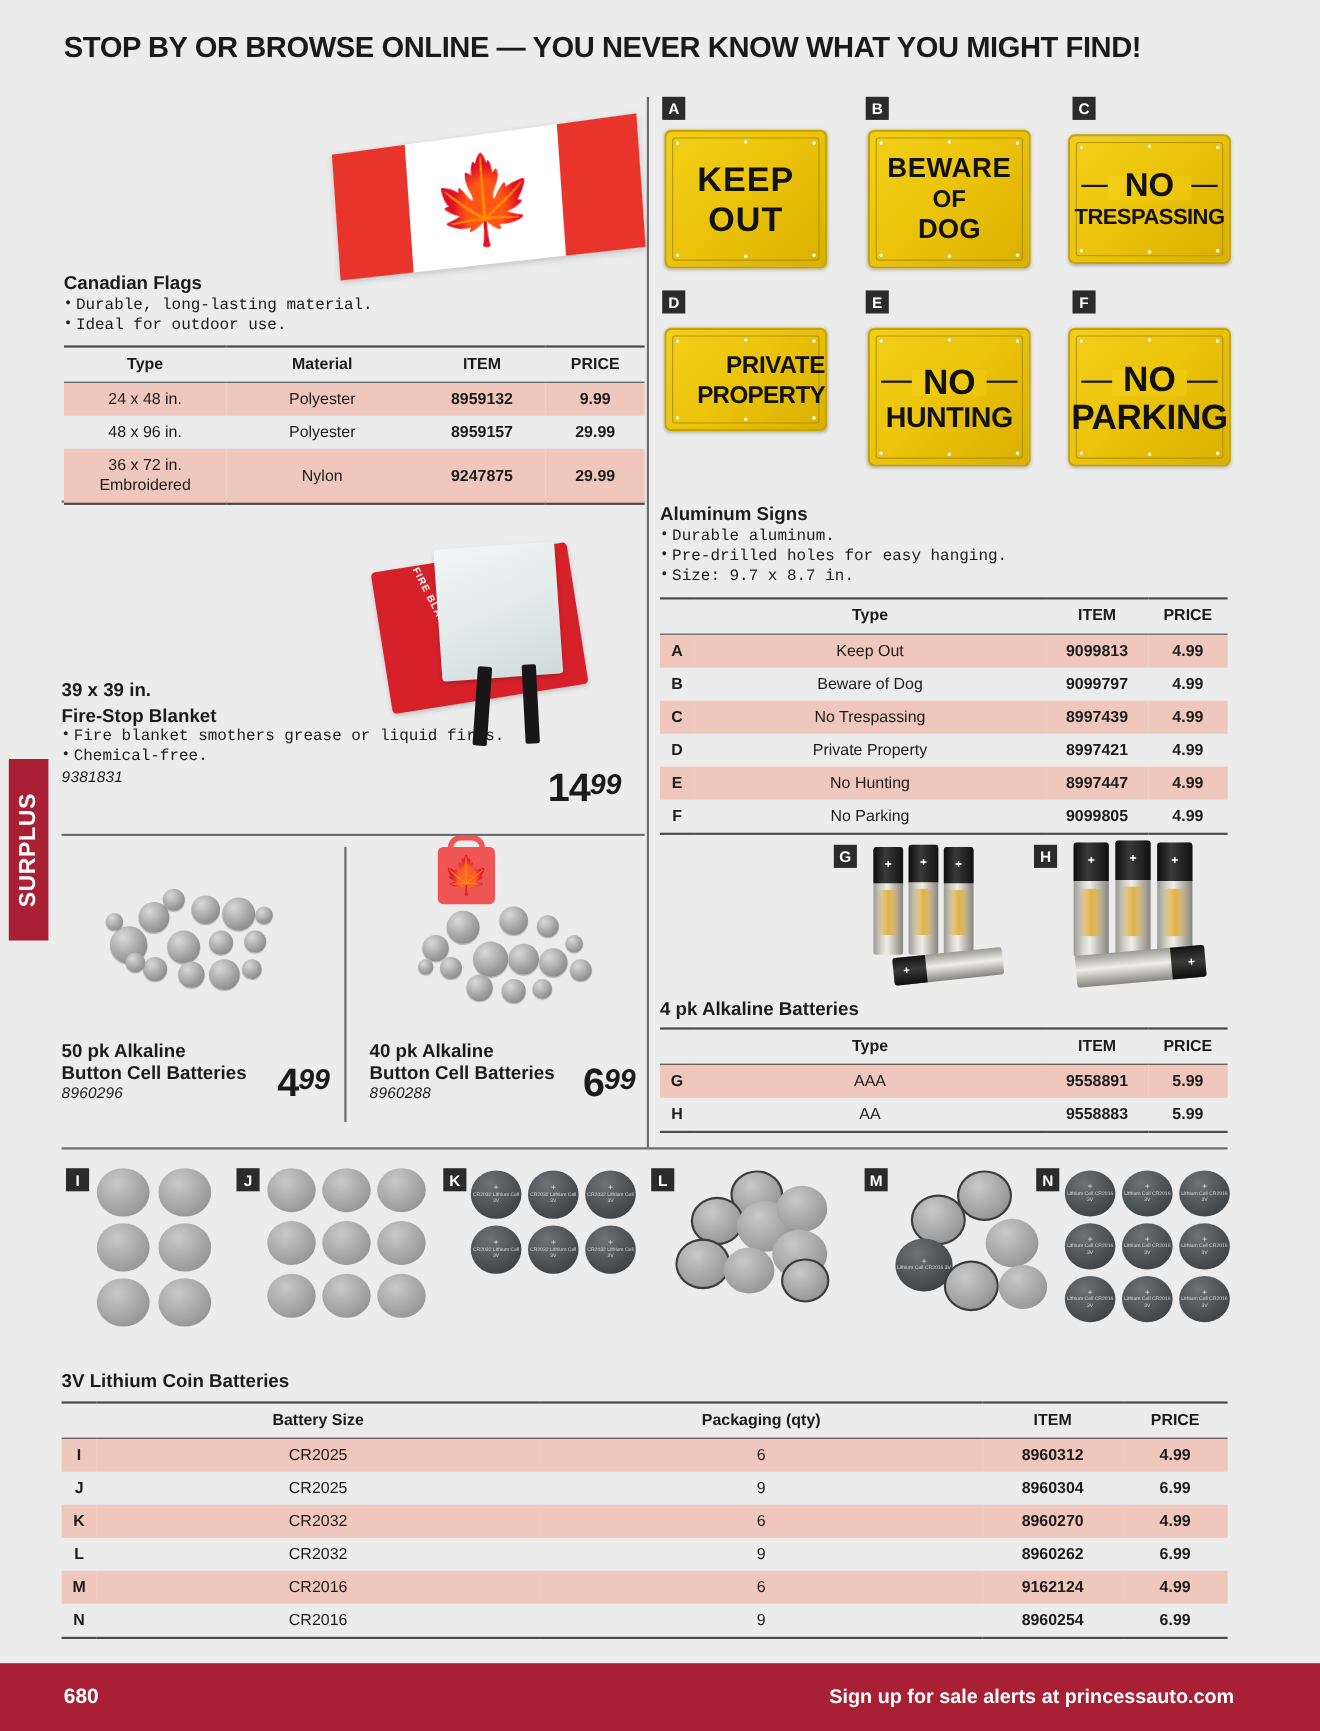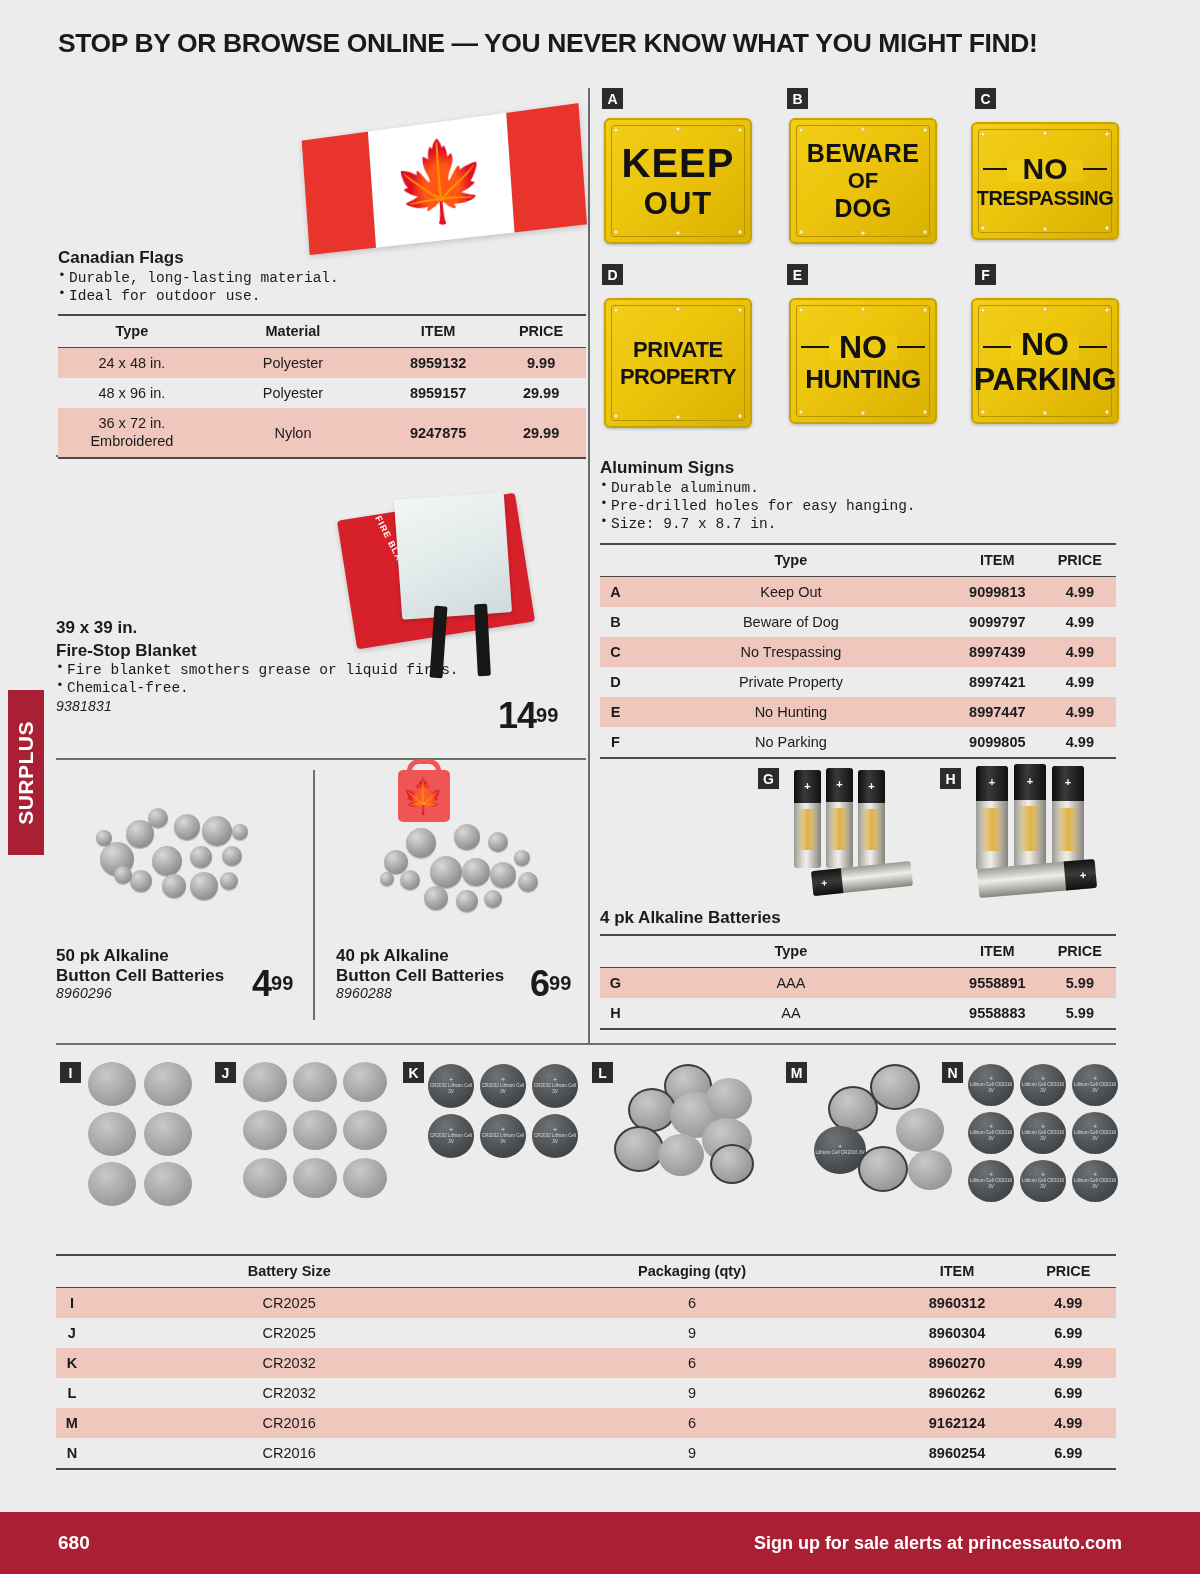--- a/index.html
+++ b/index.html
@@ -55,21 +55,21 @@
     position: relative; padding-left: 11px;
   }
   .bullets li::before {
     content: "\2022"; position: absolute; left: 0; top: -1px; font-size: 13px;
   }
   .sku { font-size: 14px; font-style: italic; letter-spacing: 0.2px; }
 
   
   .price { font-weight: bold; line-height: 0.9; white-space: nowrap; }
   .price .dollars { font-size: 36px; letter-spacing: -1px; }
-  .price .cents { font-size: 20px; vertical-align: super; }
+  .price .cents { font-size: 26px; vertical-align: super; font-style: italic; }
 
   
   table.flyer {
     border-collapse: collapse;
     width: 100%;
     font-size: 14.5px;
   }
   table.flyer thead th {
     font-weight: bold; font-size: 14.5px;
     padding: 7px 4px 8px; text-align: center;
@@ -367,21 +367,21 @@
 
 <div class="badge" style="left:602px; top:88px;">A</div>
 <div class="sign" style="left:604px; top:118px; width:148px; height:126px;">
   <div class="inner-border"></div>
   <span class="hole tl"></span>
     <span class="hole tr"></span>
     <span class="hole bl"></span>
     <span class="hole br"></span>
   <span class="hole tc"></span>
     <span class="hole bc"></span>
-  <div class="sign-line" style="font-size:40px;letter-spacing:1px;">KEEP</div>
+  <div class="sign-line" style="font-size:31px;letter-spacing:1px;">KEEP</div>
   <div class="sign-line" style="font-size:31px;letter-spacing:1px;margin-top:5px;">OUT</div>
 </div>
 
 <div class="badge" style="left:787px; top:88px;">B</div>
 <div class="sign" style="left:789px; top:118px; width:148px; height:126px;">
   <div class="inner-border"></div>
   <span class="hole tl"></span>
     <span class="hole tr"></span>
     <span class="hole bl"></span>
     <span class="hole br"></span>
@@ -401,21 +401,21 @@
     <span class="hole br"></span>
   <span class="hole tc"></span>
     <span class="hole bc"></span>
   <div class="sign-line" style="font-size:30px;position:relative;">NO</div>
   <div class="sign-line" style="font-size:20px;margin-top:4px;letter-spacing:-.5px;">TRESPASSING</div>
   <div style="position:absolute;left:10px;right:10px;top:44px;height:2px;background:#141414;z-index:1;"></div>
   <div style="position:absolute;left:34px;right:34px;top:36px;height:22px;background:linear-gradient(135deg,#f2cf17,#ecc40c);z-index:1;"></div>
 </div>
 
 <div class="badge" style="left:602px; top:264px;">D</div>
-<div class="sign" style="left:604px; top:298px; width:148px; height:130px;">
+<div class="sign" style="left:604px; top:298px; width:148px; height:94px;align-items:flex-end;">
   <div class="inner-border"></div>
   <span class="hole tl"></span>
     <span class="hole tr"></span>
     <span class="hole bl"></span>
     <span class="hole br"></span>
   <span class="hole tc"></span>
     <span class="hole bc"></span>
   <div class="sign-line" style="font-size:22px;letter-spacing:-.3px;">PRIVATE</div>
   <div class="sign-line" style="font-size:22px;margin-top:5px;letter-spacing:-.6px;">PROPERTY</div>
 </div>
@@ -705,20 +705,21 @@
       <span class="pl">+</span>
       <span>Lithium Cell CR2016 3V</span>
     </div>
   <div class="coin dark" style="left:104px;top:96px;width:46px;height:42px;">
       <span class="pl">+</span>
       <span>Lithium Cell CR2016 3V</span>
     </div>
 </div>
 
 <div style="position:absolute; left:56px; top:1246px; width:1060px;">
+  <div class="prod-title">3V Lithium Coin Batteries</div>
   <table class="flyer" style="margin-top:8px;">
     <colgroup>
         <col style="width:3%">
         <col style="width:38%">
         <col style="width:38%">
         <col style="width:12%">
         <col style="width:9%">
       </colgroup>
     <thead>
       <tr>

